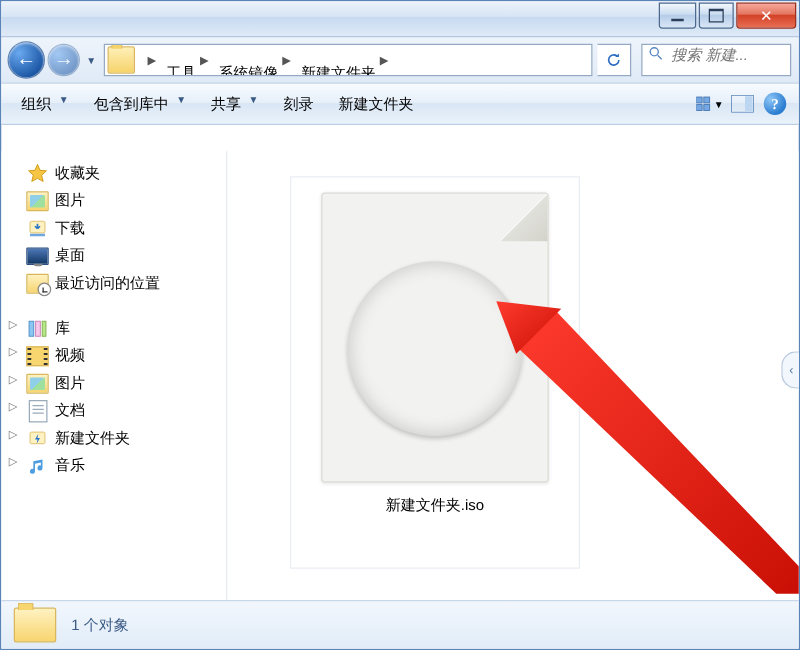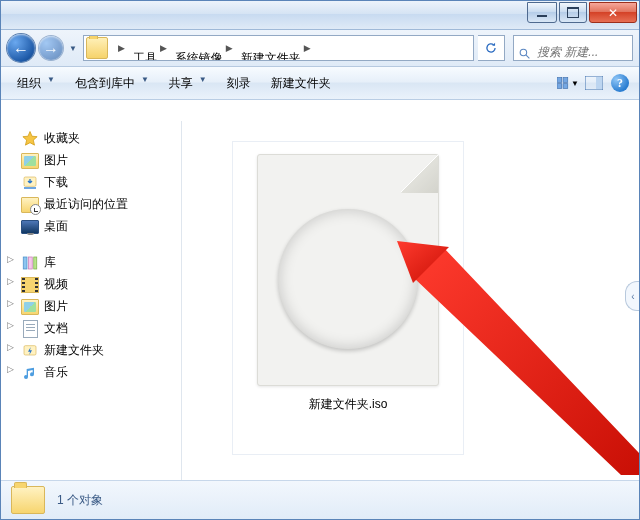--- a/index.html
+++ b/index.html
@@ -20,21 +20,21 @@
 .nav-circle.fwd{width:24px;height:24px;opacity:.55;}
 .nav-dd{width:12px;height:18px;display:flex;align-items:center;justify-content:center;font-size:8px;color:#3a5a85;}
 .crumb-bar{flex:1;height:24px;border:1px solid #93a9c4;background:#fff;display:flex;align-items:center;overflow:hidden;}
 .crumb-ico{width:20px;height:20px;margin:0 2px;background:linear-gradient(#fff0b8,#f6d36b);border:1px solid #d9b75a;border-radius:2px;position:relative;}
 .crumb-ico:before{content:"";position:absolute;left:2px;top:0;width:7px;height:3px;background:#f6d36b;border:1px solid #d9b75a;border-bottom:none;border-radius:1px 1px 0 0;top:-3px;}
 .crumb-seg{display:flex;align-items:center;padding:0 3px 0 5px;height:100%;}
 .crumb-seg .arr{font-size:9px;margin-left:3px;color:#555;}
 .crumb-text{white-space:nowrap;margin-top:21px;}
 .refresh-cell{width:26px;height:24px;border:1px solid #93a9c4;border-left:none;background:#fff;display:flex;align-items:center;justify-content:center;}
 .refresh-cell svg{width:14px;height:14px;}
-.search-cell{width:110px;height:24px;border:1px solid #93a9c4;background:#fff;margin-left:4px;display:flex;align-items:flex-end;padding:0 4px;gap:4px;}
+.search-cell{width:110px;height:24px;border:1px solid #93a9c4;background:#fff;margin-left:4px;display:flex;align-items:flex-start;padding:0 4px;gap:4px;}
 .search-cell svg{width:13px;height:13px;flex:none;}
 .search-cell input{border:none;outline:none;width:100%;font-size:12px;color:#888;font-style:italic;background:transparent;}
 
 
 .menubar{height:22px;background:#f3f7fc;display:flex;align-items:center;padding:0 4px;gap:2px;border-bottom:1px solid #d6e1ee;}
 .menubar .mi{padding:2px 8px;border-radius:2px;}
 
 
 .toolbar{height:32px;background:linear-gradient(#f7fbff,#e6eff9 48%,#d9e6f4 49%,#eaf2fb);display:flex;align-items:center;padding:0 8px;gap:4px;border-bottom:1px solid #b9cde4;}
 .tbtn{display:flex;padding:3px 8px;border-radius:3px;gap:4px;}
@@ -218,30 +218,30 @@
                 <rect x="3" y="3" width="18" height="14" rx="2" fill="#fff2c2" stroke="#d9b75a"></rect>
                 <path d="M12 6v6m0 0l-3-3m3 3l3-3" stroke="#2a75c9" stroke-width="2" fill="none"></path>
                 <rect x="3" y="18" width="18" height="3" fill="#6fa6e0"></rect>
               </svg>
             </span>
             <span class="lbl">下载</span>
           </div>
         <div class="tree-row">
             <span class="tw"></span>
             <span class="tic">
+              <span class="ico-desktop"></span>
+            </span>
+            <span class="lbl">桌面</span>
+          </div>
+        <div class="tree-row">
+            <span class="tw"></span>
+            <span class="tic">
               <span class="ico-recent"></span>
             </span>
             <span class="lbl">最近访问的位置</span>
-          </div>
-        <div class="tree-row">
-            <span class="tw"></span>
-            <span class="tic">
-              <span class="ico-desktop"></span>
-            </span>
-            <span class="lbl">桌面</span>
           </div>
       </div>
 
       <div class="tree-group">
         <div class="tree-row header">
           <span class="tw">▷</span>
           <span class="tic ico-lib">
               <svg viewBox="0 0 24 24">
                 <rect x="3" y="4" width="5" height="16" fill="#8cc5f0" stroke="#4d8fc9"></rect>
                 <rect x="10" y="4" width="5" height="16" fill="#f6c8ec" stroke="#c97fb6"></rect>

